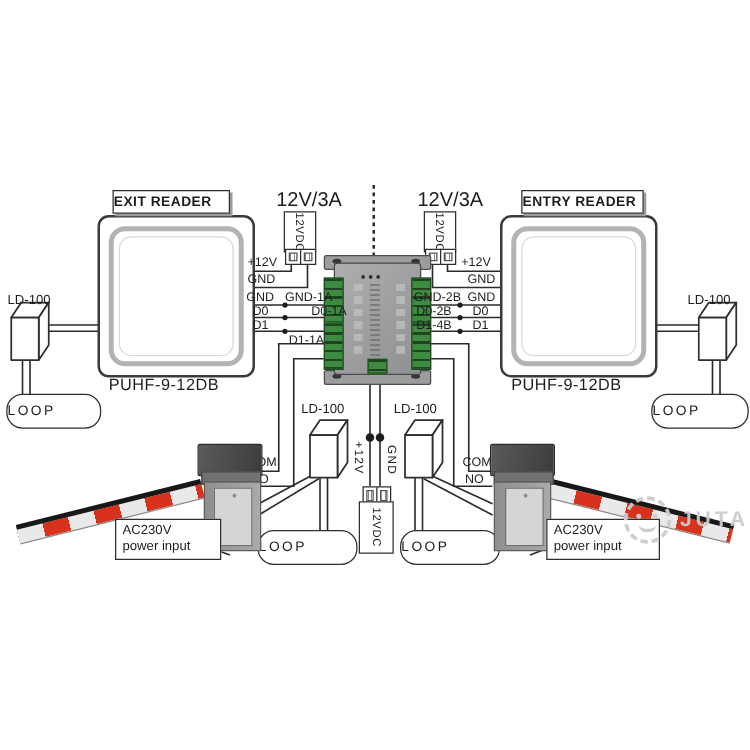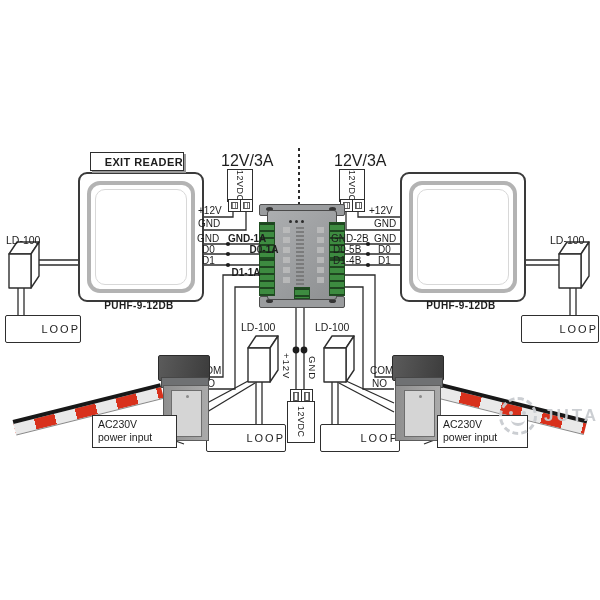--- a/index.html
+++ b/index.html
@@ -1,29 +1,29 @@
 <!DOCTYPE html>
 <html><head>
 <meta charset="utf-8">
 <style>
   html,body{margin:0;padding:0;background:#fff;}
   #canvas{position:relative;width:600px;height:600px;background:#ffffff;overflow:hidden;
           font-family:"Liberation Sans",sans-serif;color:#1d1d1d;}
   svg.wires{position:absolute;left:0;top:0;z-index:1;}
   .lbl{position:absolute;font-size:10px;line-height:1;color:#1d1d1d;white-space:nowrap;z-index:3;}
-  .lbl.r{text-align:center;font-weight:bold;}
+  .lbl.r{text-align:left;}
   .vtext{position:absolute;writing-mode:vertical-rl;font-size:10px;color:#1d1d1d;z-index:3;letter-spacing:1px;}
   
   .reader{position:absolute;border:2px solid #3a3a3a;border-radius:9px;background:#fff;z-index:2;}
   .reader .inner{position:absolute;inset:7px;border:4px solid #b3b3b3;border-radius:13px;}
   .reader .inner2{position:absolute;inset:15px;border:1px solid #d8d8d8;border-radius:10px;}
   .titlebox{position:absolute;border:1.5px solid #2e2e2e;background:#fff;z-index:3;
-            box-shadow:2px 2px 0 #9a9a9a;display:flex;align-items:center;justify-content:flex-end;
+            box-shadow:2px 2px 0 #9a9a9a;display:flex;align-items:center;justify-content:flex-start;
             font-size:11px;font-weight:bold;letter-spacing:.4px;}
-  .model{position:absolute;font-size:10px;font-weight:bold;letter-spacing:.4px;text-align:center;z-index:3;}
+  .model{position:absolute;font-size:13px;font-weight:normal;letter-spacing:.4px;z-index:3;}
   
   .psu{position:absolute;border:1.5px solid #2e2e2e;background:#fff;z-index:2;
        display:flex;align-items:center;justify-content:center;}
   .psu .dc{writing-mode:vertical-rl;font-size:9px;letter-spacing:.5px;color:#1d1d1d;}
   .conn{position:absolute;border:1.3px solid #2e2e2e;background:#fff;z-index:2;}
   .conn .pin{position:absolute;left:2px;top:2px;right:2px;bottom:2px;border:1px solid #555;
              background:repeating-linear-gradient(90deg,#888 0 1px,transparent 1px 3px);}
   .rating{position:absolute;font-size:16px;z-index:3;}
   
   .ctl{position:absolute;z-index:2;}
@@ -32,22 +32,22 @@
   .ctlbody{position:absolute;background:linear-gradient(135deg,#acaeb0,#8e9092);border:1.5px solid #4a4a4a;border-radius:3px;}
   .term{position:absolute;width:14px;background:#3d8b40;border:1px solid #1f4d21;
         background-image:repeating-linear-gradient(180deg,rgba(0,0,0,.5) 0 2px,transparent 2px 7px);}
   .led{position:absolute;width:3px;height:3px;background:#2c2c2c;border-radius:50%;}
   .ctl-strip{position:absolute;width:8px;opacity:.75;
       background:repeating-linear-gradient(180deg,#6f6f6f 0 2px,transparent 2px 4px);}
   .pads{position:absolute;width:7px;opacity:.8;
       background:repeating-linear-gradient(180deg,#bfbfbf 0 6px,transparent 6px 10px);}
   
   .ld{position:absolute;z-index:2;}
-  .loop{position:absolute;height:26px;border:1.5px solid #2e2e2e;border-radius:2px;background:#fff;
-        display:flex;align-items:center;justify-content:flex-end;font-size:11px;letter-spacing:2px;z-index:2;}
+  .loop{position:absolute;height:26px;border:1.5px solid #2e2e2e;border-radius:13px;background:#fff;
+        display:flex;align-items:center;justify-content:flex-start;font-size:11px;letter-spacing:2px;z-index:2;}
   
   .arm{position:absolute;height:11px;border-top:4px solid #181818;border-bottom:1px solid #8a8a8a;z-index:2;
        background:repeating-linear-gradient(90deg,#e9e9e9 0 21px,#d8311c 21px 42px);}
   .cap{position:absolute;background:linear-gradient(100deg,#5b5b5b,#3c3c3c);border:1px solid #2b2b2b;border-radius:2px;z-index:3;}
   .mid{position:absolute;background:#6f7173;border:1px solid #474747;z-index:3;}
   .tower{position:absolute;background:linear-gradient(90deg,#8f8f8f,#aaaaaa);border:1px solid #5c5c5c;z-index:3;}
   .panel{position:absolute;background:#d5d5d5;border:1px solid #6e6e6e;z-index:4;}
   .panel .dot{position:absolute;left:50%;top:4px;width:3px;height:3px;margin-left:-1px;background:#8a8a8a;border-radius:50%;}
   .aclabel{position:absolute;border:1.5px solid #2e2e2e;background:#fff;z-index:6;
            font-size:10.5px;line-height:1.2;padding:2px 0 0 5px;}
@@ -126,20 +126,23 @@
 
   <div class="titlebox" style="left:90px;top:152px;width:92px;height:17px;">
     <span>EXIT READER</span>
   </div>
   <div class="reader" style="left:78px;top:172px;width:122px;height:126px;">
     <div class="inner"></div>
     <div class="inner2"></div>
   </div>
   <div class="model" style="left:87px;top:300px;width:104px;">PUHF-9-12DB</div>
 
+  <div class="titlebox" style="left:417px;top:152px;width:96px;height:17px;">
+    <span>ENTRY READER</span>
+  </div>
   <div class="reader" style="left:400px;top:172px;width:122px;height:126px;">
     <div class="inner"></div>
     <div class="inner2"></div>
   </div>
   <div class="model" style="left:409px;top:300px;width:104px;">PUHF-9-12DB</div>
 
   <div class="rating" style="left:221px;top:152px;">12V/3A</div>
   <div class="psu" style="left:227px;top:169px;width:24px;height:31px;">
     <span class="dc">12VDC</span>
   </div>
@@ -190,21 +193,21 @@
   <div class="lbl r" style="left:249px;top:245px;width:30px;">D0-1A</div>
   <div class="lbl" style="left:202px;top:256px;">D1</div>
   <div class="lbl r" style="left:231px;top:268px;width:30px;">D1-1A</div>
   <div class="lbl" style="left:198px;top:366px;">COM</div>
   <div class="lbl" style="left:200px;top:379px;">NO</div>
 
   <div class="lbl" style="left:369px;top:206px;">+12V</div>
   <div class="lbl" style="left:374px;top:219px;">GND</div>
   <div class="lbl" style="left:331px;top:234px;">GND-2B</div>
   <div class="lbl" style="left:374px;top:234px;">GND</div>
-  <div class="lbl" style="left:333px;top:245px;">D0-5B</div>
+  <div class="lbl" style="left:333px;top:245px;">D0-2B</div>
   <div class="lbl" style="left:378px;top:245px;">D0</div>
   <div class="lbl" style="left:333px;top:256px;">D1-4B</div>
   <div class="lbl" style="left:378px;top:256px;">D1</div>
   <div class="lbl" style="left:370px;top:366px;">COM</div>
   <div class="lbl" style="left:372px;top:379px;">NO</div>
 
   <div class="lbl" style="left:6px;top:235px;font-size:10.5px;">LD-100</div>
   <div class="ld" style="left:8px;top:240px;">
     <svg width="34" height="50" viewBox="0 0 34 50">
         <g fill="#fff" stroke="#2e2e2e" stroke-width="1.4" stroke-linejoin="round">

